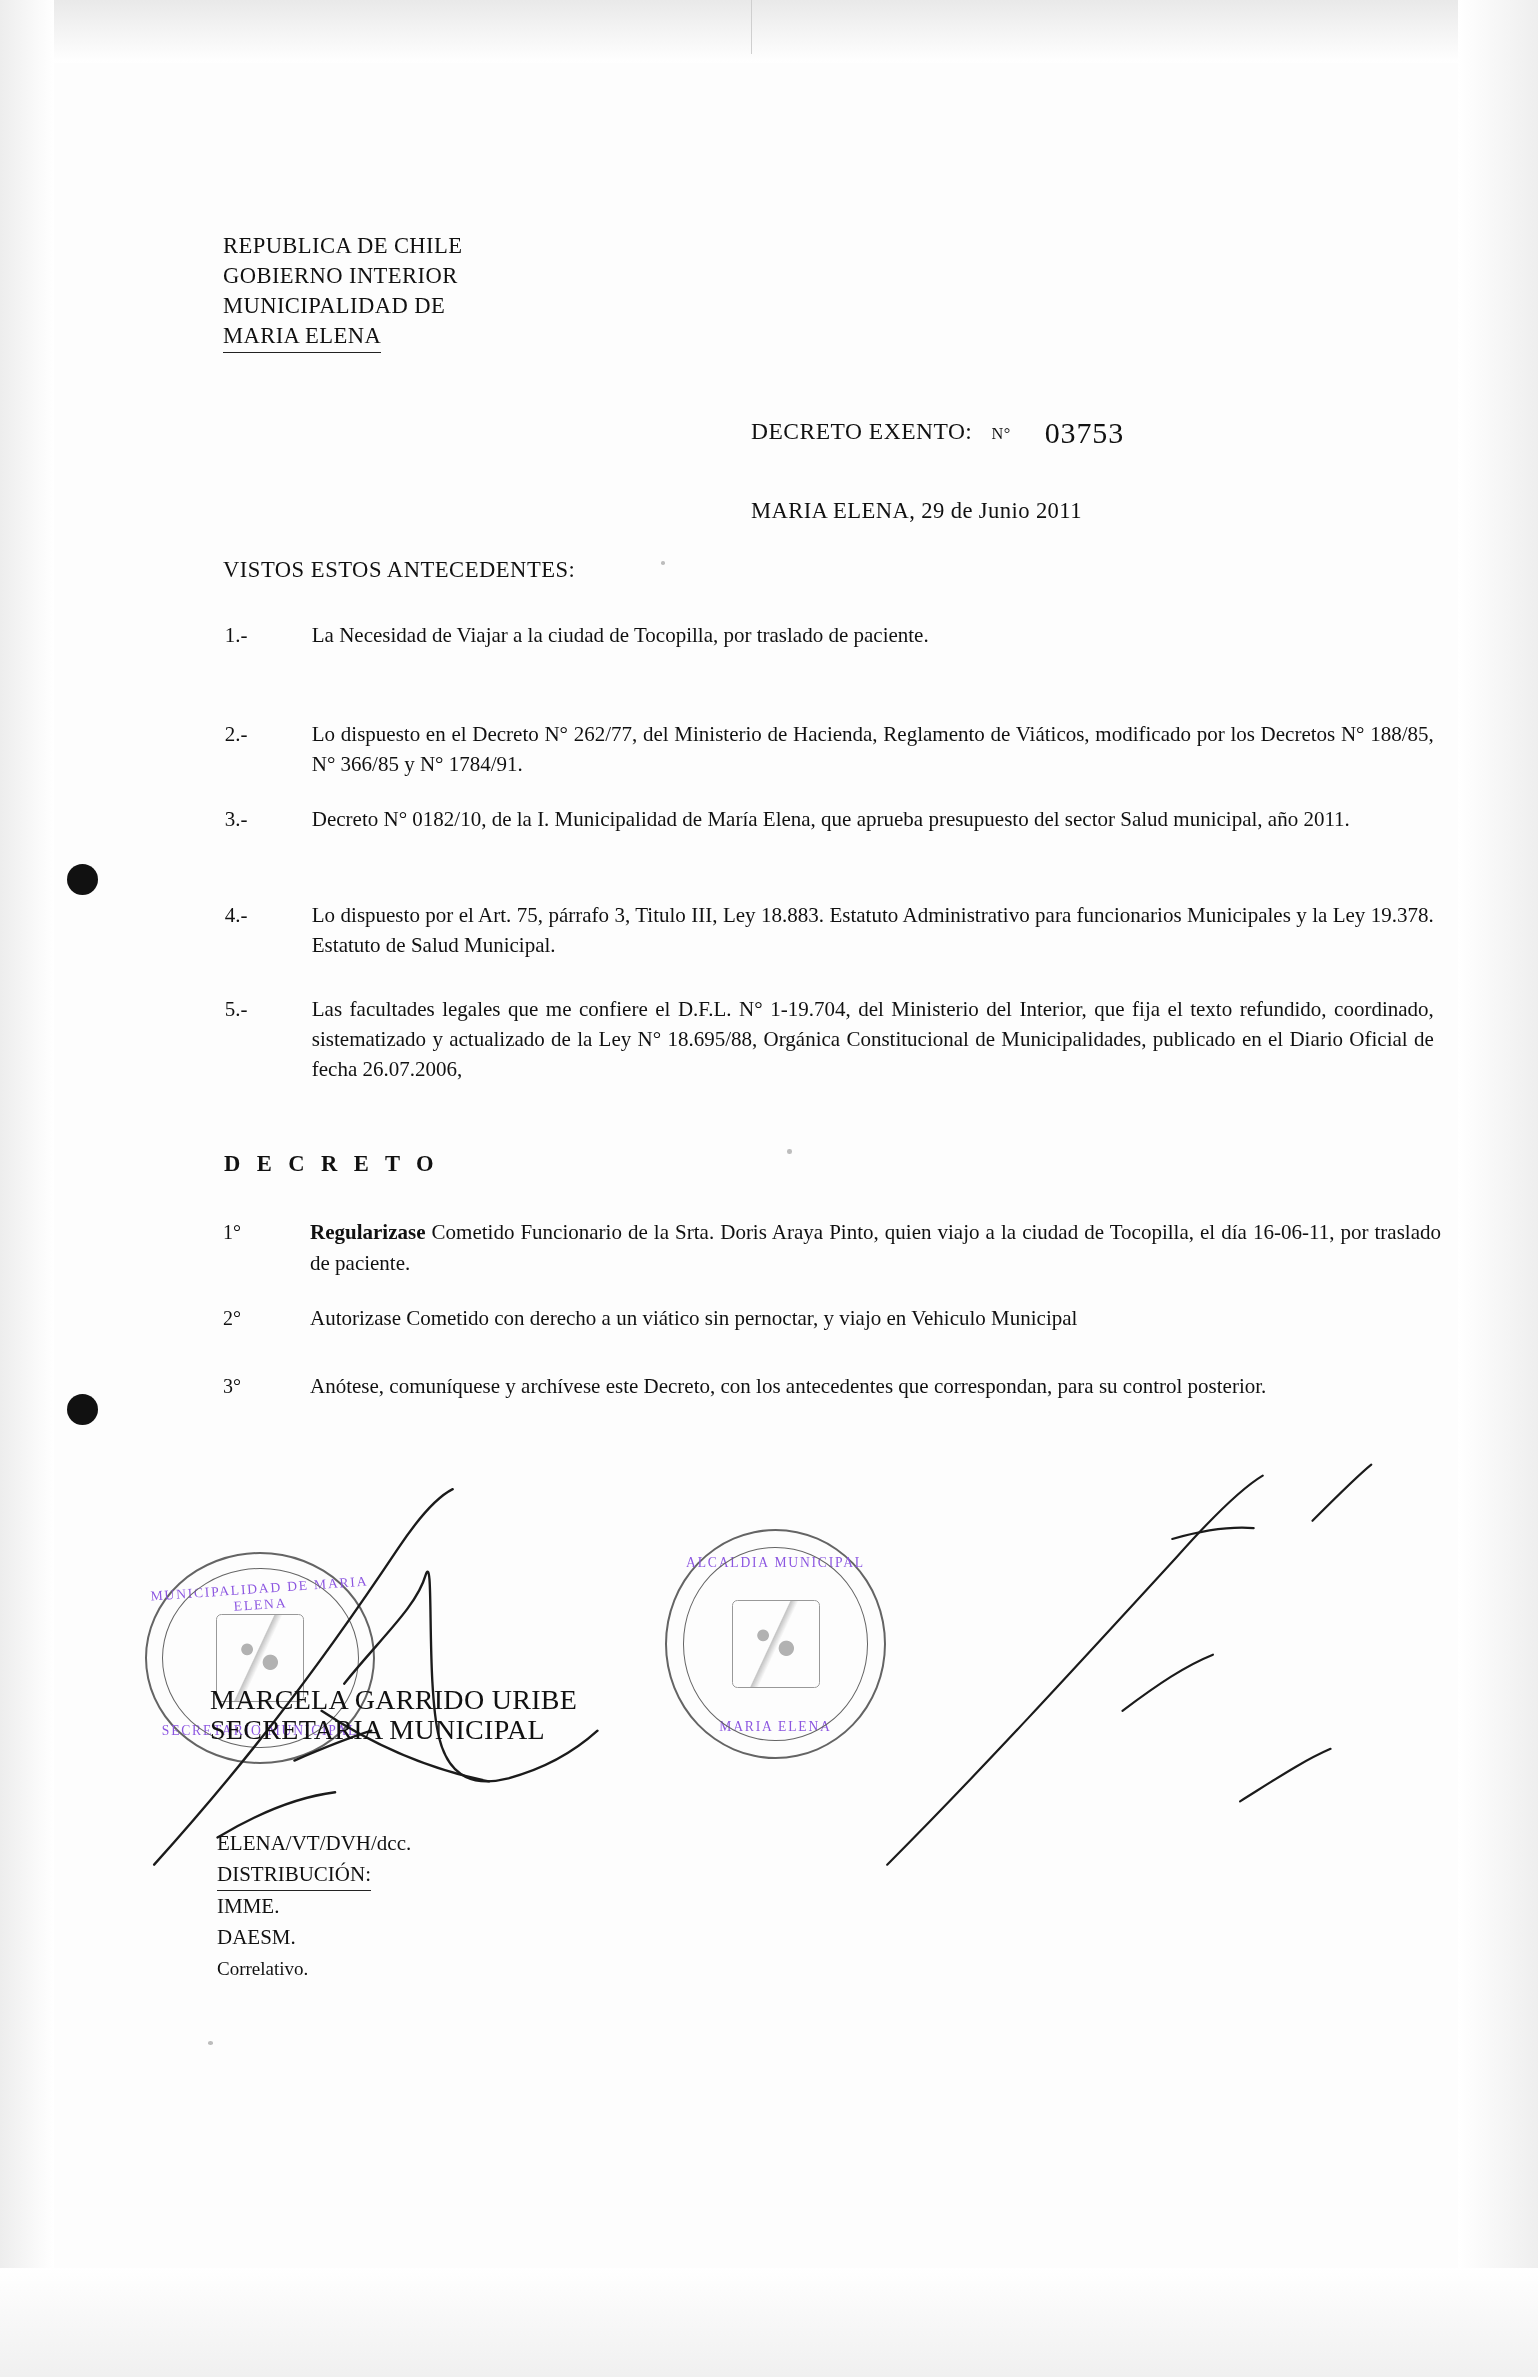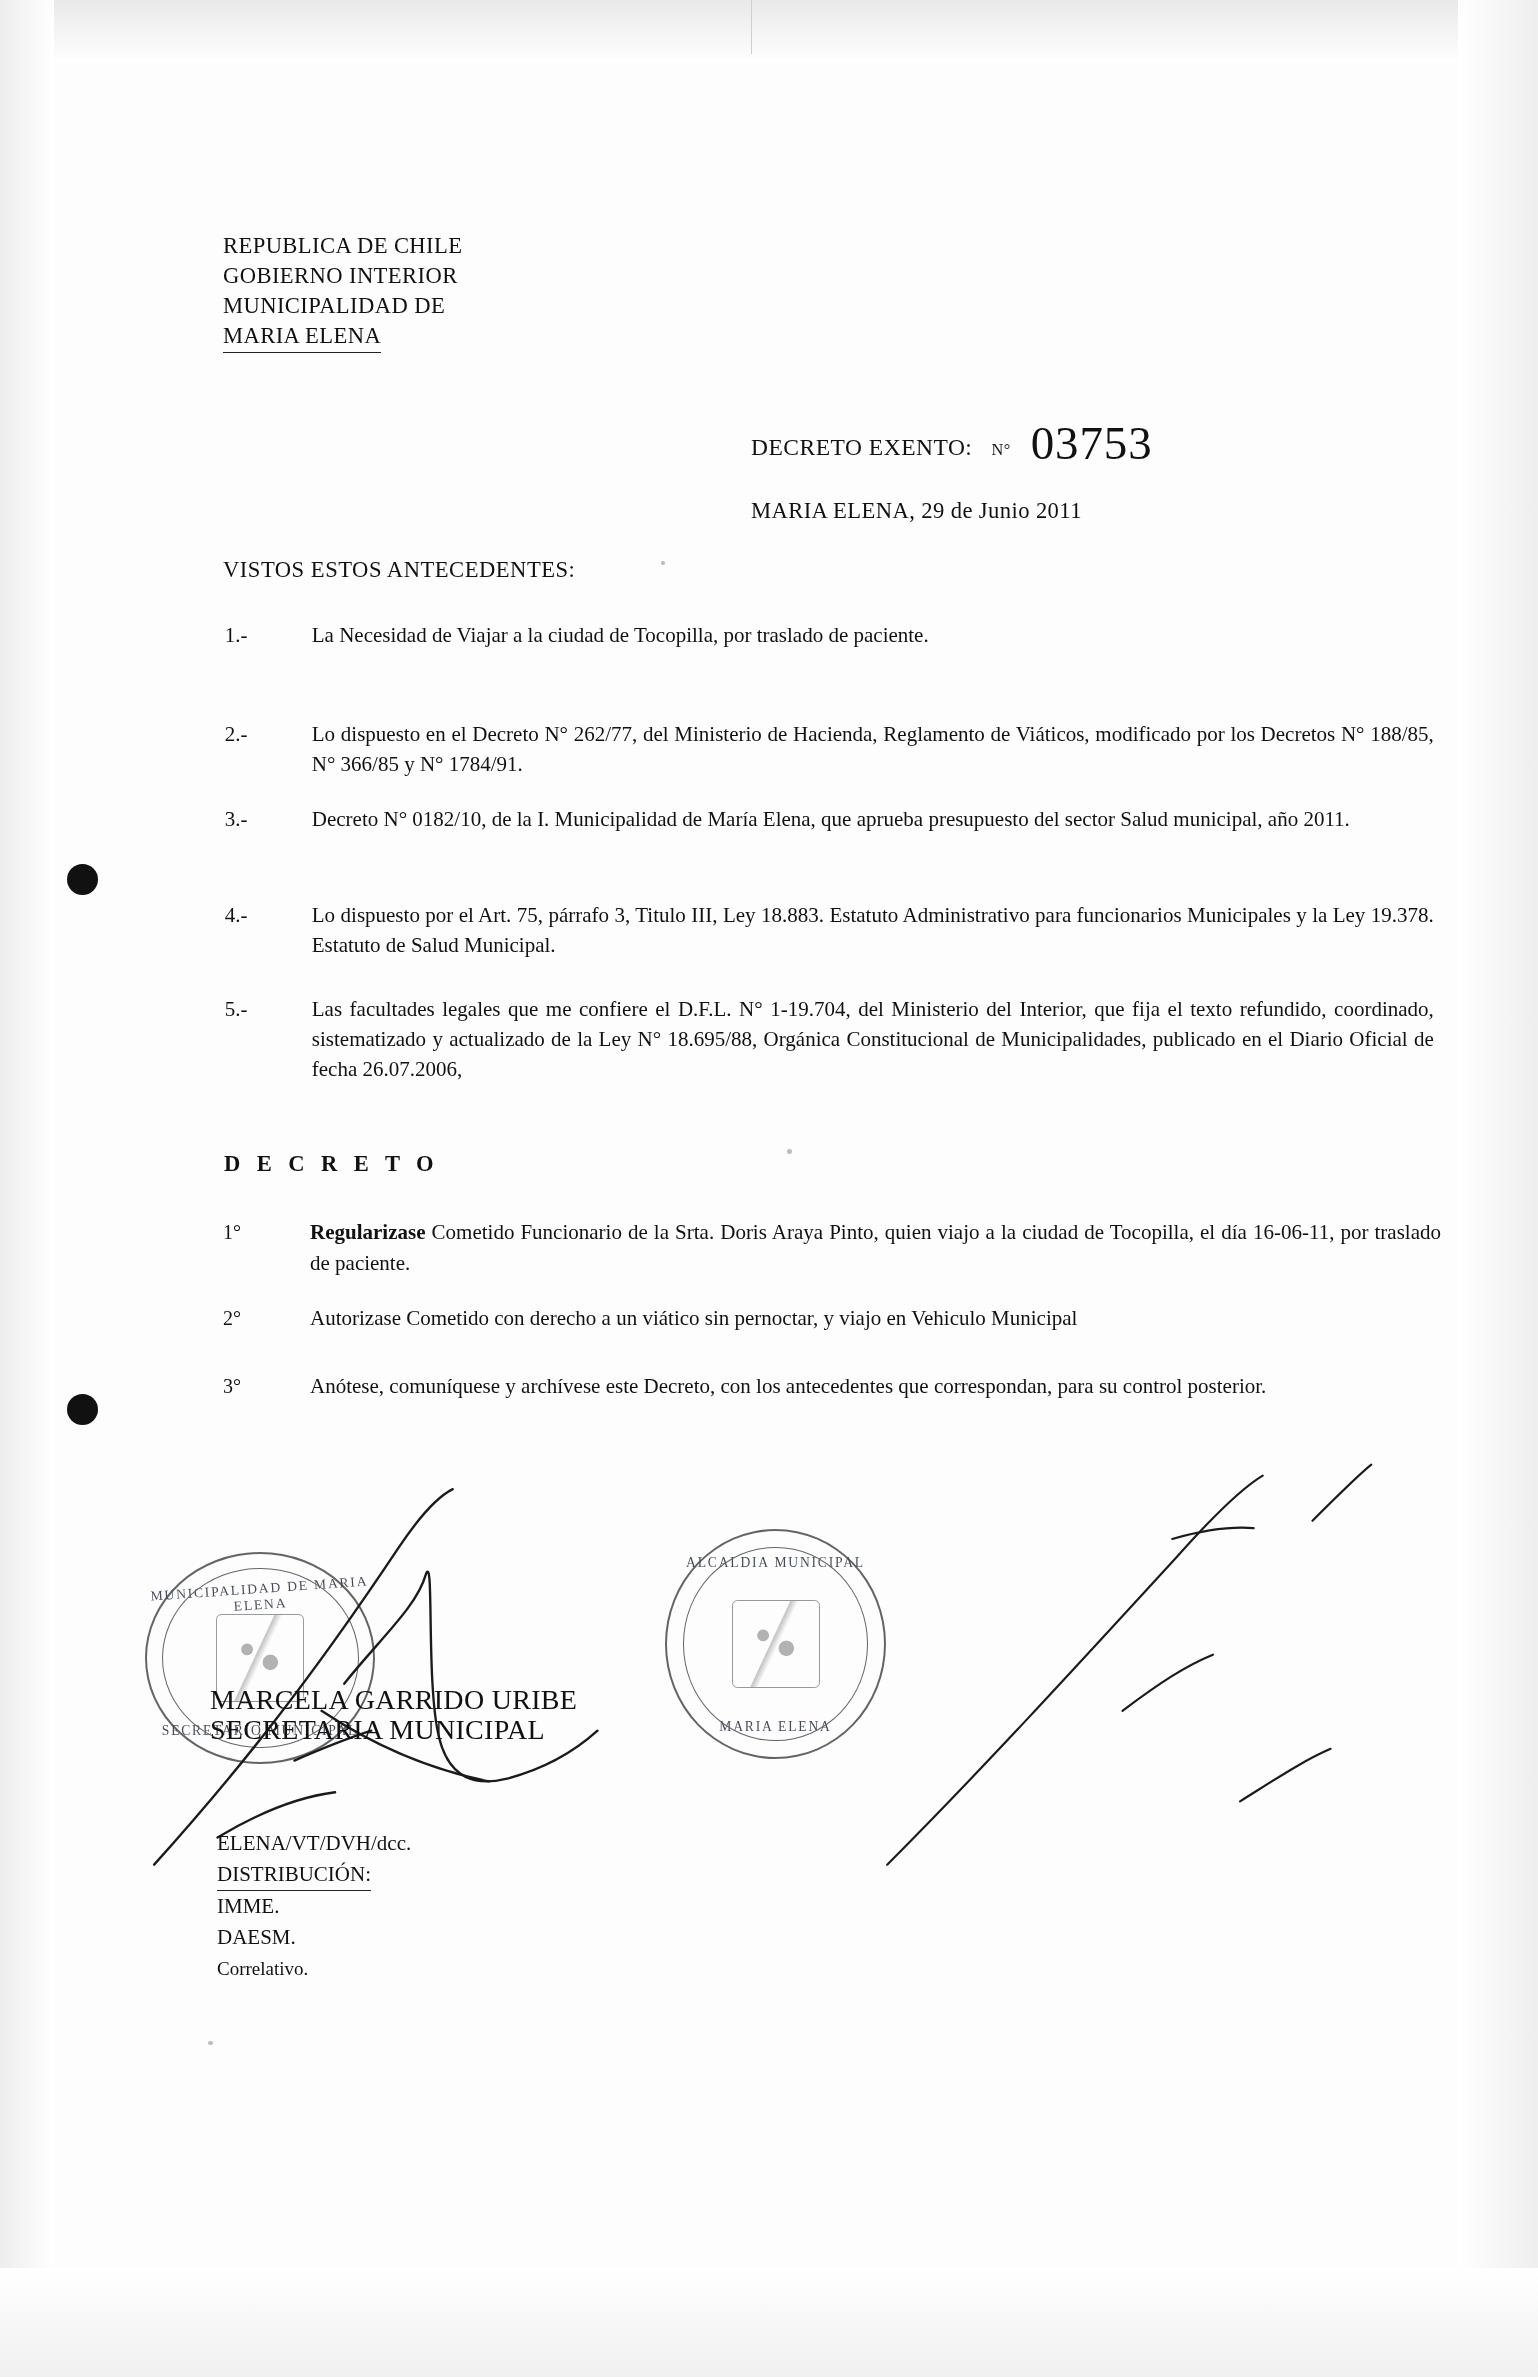--- a/index.html
+++ b/index.html
@@ -84,24 +84,24 @@
   }
   .decreto-label {
     font-size: 23.5px;
     letter-spacing: 0.5px;
   }
   .decreto-n {
     font-size: 16.3px;
     letter-spacing: 0.5px;
   }
   .decreto-number {
-    font-size: 47px;
+    font-size: 30px;
     font-family: "Liberation Serif", serif;
     letter-spacing: 0.9px;
-    margin-left: 1px;
+    margin-left: 15px;
     position: relative;
     top: 3.6px;
   }
 
   .place-date {
     position: absolute;
     left: 751px;
     top: 498px;
     font-size: 22.6px;
     letter-spacing: 0.4px;
@@ -202,21 +202,21 @@
     font-size: 28px;
     line-height: 30px;
     letter-spacing: 0.3px;
   }
 
   
   .stamp {
     position: absolute;
     border-radius: 50%;
     border: 2.3px solid #3a3a3a;
-    color: #0f172a;
+    color: #6d28d9;
     opacity: 0.78;
   }
   .stamp-left {
     left: 145px;
     top: 1552px;
     width: 226px;
     height: 208px;
   }
   .stamp-left::after {
     content: "";

